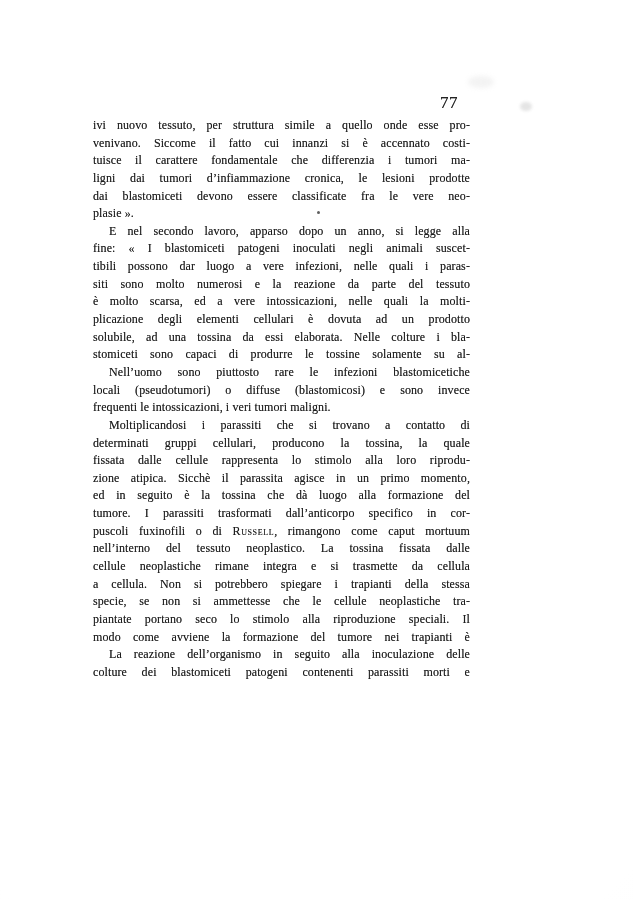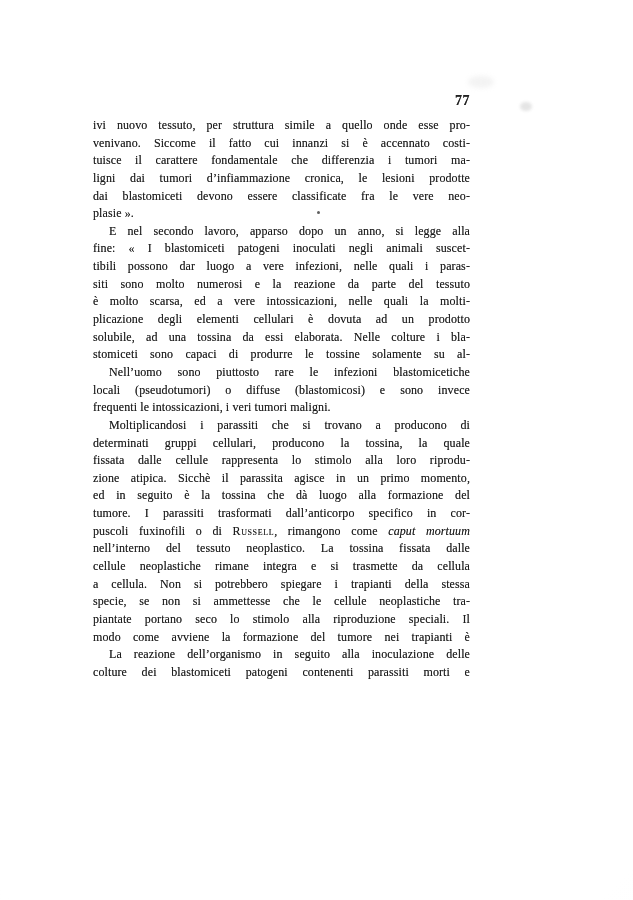--- a/index.html
+++ b/index.html
@@ -12,23 +12,23 @@
     width: 633px;
     height: 900px;
     background: radial-gradient(ellipse 130% 120% at 48% 42%, #ffffff 60%, #fcfcfc 85%, #f7f7f7 100%);
     overflow: hidden;
     font-family: "Liberation Serif", "DejaVu Serif", serif;
     color: #1d1d1d;
   }
   .page-number {
     position: absolute;
     top: 93px;
-    right: 163px;
-    font-size: 14px;
-    font-weight: bold;
+    right: 175px;
+    font-size: 17px;
+    font-weight: normal;
     letter-spacing: 0.5px;
     color: #222;
     text-shadow: 0 0 0.4px rgba(0,0,0,0.55);
   }
   .text-block {
     position: absolute;
     left: 93px;
     top: 117px;
     width: 377px;
     font-size: 12px;
@@ -48,21 +48,20 @@
     padding-left: 16px;
   }
   .line.last {
     text-align-last: left;
   }
   .smallcaps {
     font-variant: small-caps;
     letter-spacing: 0.6px;
   }
   .italic {
-    font-style: italic;
   }
   .ink-speck {
     position: absolute;
     border-radius: 50%;
   }
   .speck-dot {
     left: 317px;
     top: 211px;
     width: 3px;
     height: 3px;
@@ -101,21 +100,21 @@
       <div class="line">fine: « I blastomiceti patogeni inoculati negli animali suscet-</div>
       <div class="line">tibili possono dar luogo a vere infezioni, nelle quali i paras-</div>
       <div class="line">siti sono molto numerosi e la reazione da parte del tessuto</div>
       <div class="line">è molto scarsa, ed a vere intossicazioni, nelle quali la molti-</div>
       <div class="line">plicazione degli elementi cellulari è dovuta ad un prodotto</div>
       <div class="line">solubile, ad una tossina da essi elaborata. Nelle colture i bla-</div>
       <div class="line">stomiceti sono capaci di produrre le tossine solamente su al-</div>
       <div class="line indent">Nell’uomo sono piuttosto rare le infezioni blastomicetiche</div>
       <div class="line">locali (pseudotumori) o diffuse (blastomicosi) e sono invece</div>
       <div class="line last">frequenti le intossicazioni, i veri tumori maligni.</div>
-      <div class="line indent">Moltiplicandosi i parassiti che si trovano a producono di</div>
+      <div class="line indent">Moltiplicandosi i parassiti che si trovano a contatto di</div>
       <div class="line">determinati gruppi cellulari, producono la tossina, la quale</div>
       <div class="line">fissata dalle cellule rappresenta lo stimolo alla loro riprodu-</div>
       <div class="line">zione atipica. Sicchè il parassita agisce in un primo momento,</div>
       <div class="line">ed in seguito è la tossina che dà luogo alla formazione del</div>
       <div class="line">tumore. I parassiti trasformati dall’anticorpo specifico in cor-</div>
       <div class="line"><span>puscoli fuxinofili o di </span><span class="smallcaps">Russell</span><span>, rimangono come </span><span class="italic">caput mortuum</span></div>
       <div class="line">nell’interno del tessuto neoplastico. La tossina fissata dalle</div>
       <div class="line">cellule neoplastiche rimane integra e si trasmette da cellula</div>
       <div class="line">a cellula. Non si potrebbero spiegare i trapianti della stessa</div>
       <div class="line">specie, se non si ammettesse che le cellule neoplastiche tra-</div>

